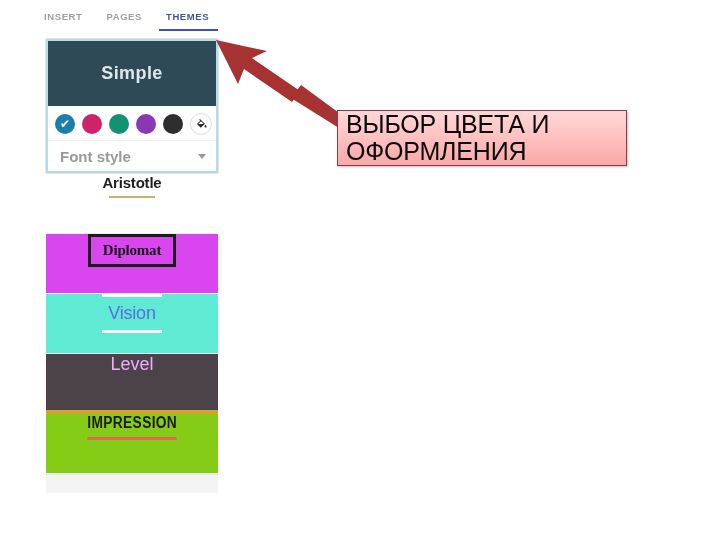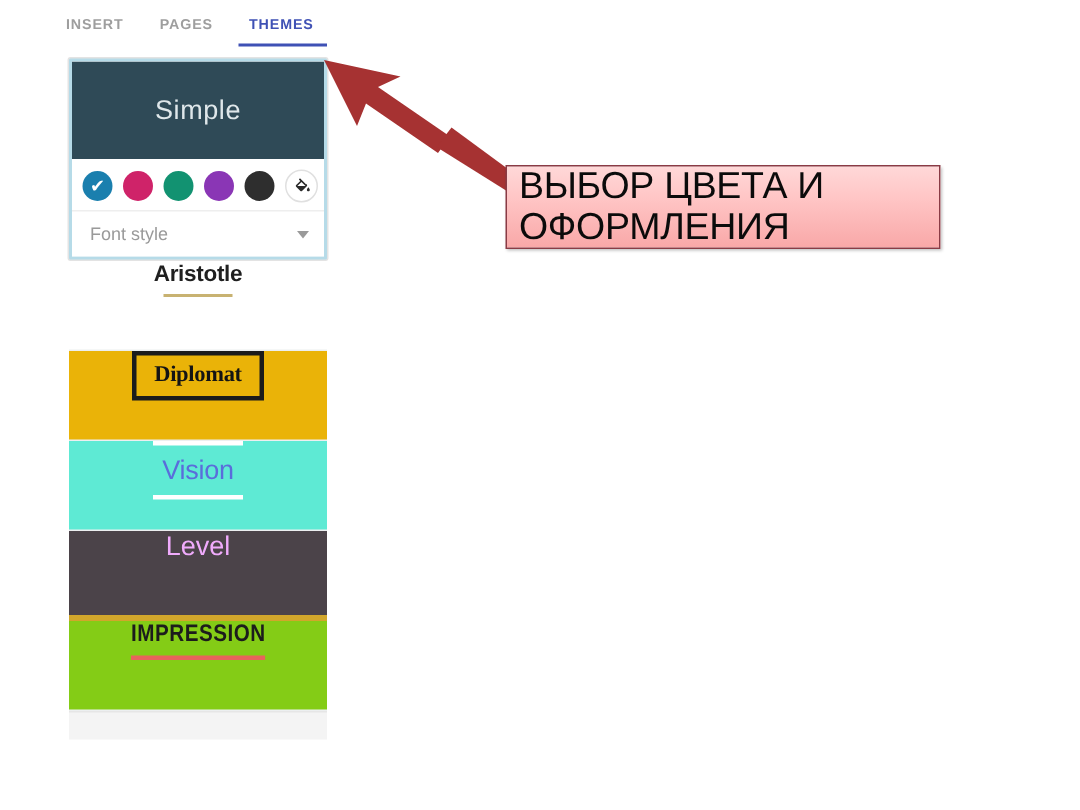--- a/index.html
+++ b/index.html
@@ -82,21 +82,21 @@
   .simple-hero {
     height: 65px;
     background: #2f4a57;
     display: flex;
     align-items: center;
     justify-content: center;
   }
   .simple-hero-label {
     color: #dfe7ea;
     font-size: 18px;
-    font-weight: 400;
+    font-weight: 700;
     letter-spacing: 0.4px;
   }
   .swatch-row {
     height: 33px;
     background: #ffffff;
     display: flex;
     align-items: center;
     padding: 0 7px;
     gap: 7px;
     border-top: 1px solid #ffffff;
@@ -132,22 +132,23 @@
   .fontrow {
     height: 30px;
     background: #ffffff;
     border-top: 1px solid #eeeeee;
     display: flex;
     align-items: center;
     justify-content: space-between;
     padding: 0 10px 0 12px;
   }
   .fontrow-label {
-    font-size: 12px;
+    font-size: 15px;
     color: #9a9a9a;
+    font-weight: bold;
   }
   .caret {
     width: 0; height: 0;
     border-left: 4px solid transparent;
     border-right: 4px solid transparent;
     border-top: 5px solid #9a9a9a;
   }
 
   
   .card-plain {
@@ -169,21 +170,21 @@
   }
   .aristotle-label::after {
     content: "";
     position: absolute;
     left: 7px; right: 7px;
     bottom: 0;
     height: 2px;
     background: #c8b271;
   }
 
-  .card-diplomat { background: #eab308; }
+  .card-diplomat { background: #d946ef; }
   .diplomat-box {
     border: 3px solid #1b1b1b;
     padding: 4px 12px 5px 12px;
     background: transparent;
   }
   .diplomat-label {
     font-family: "Liberation Serif", "DejaVu Serif", serif;
     font-size: 15px;
     font-weight: bold;
     color: #141414;

